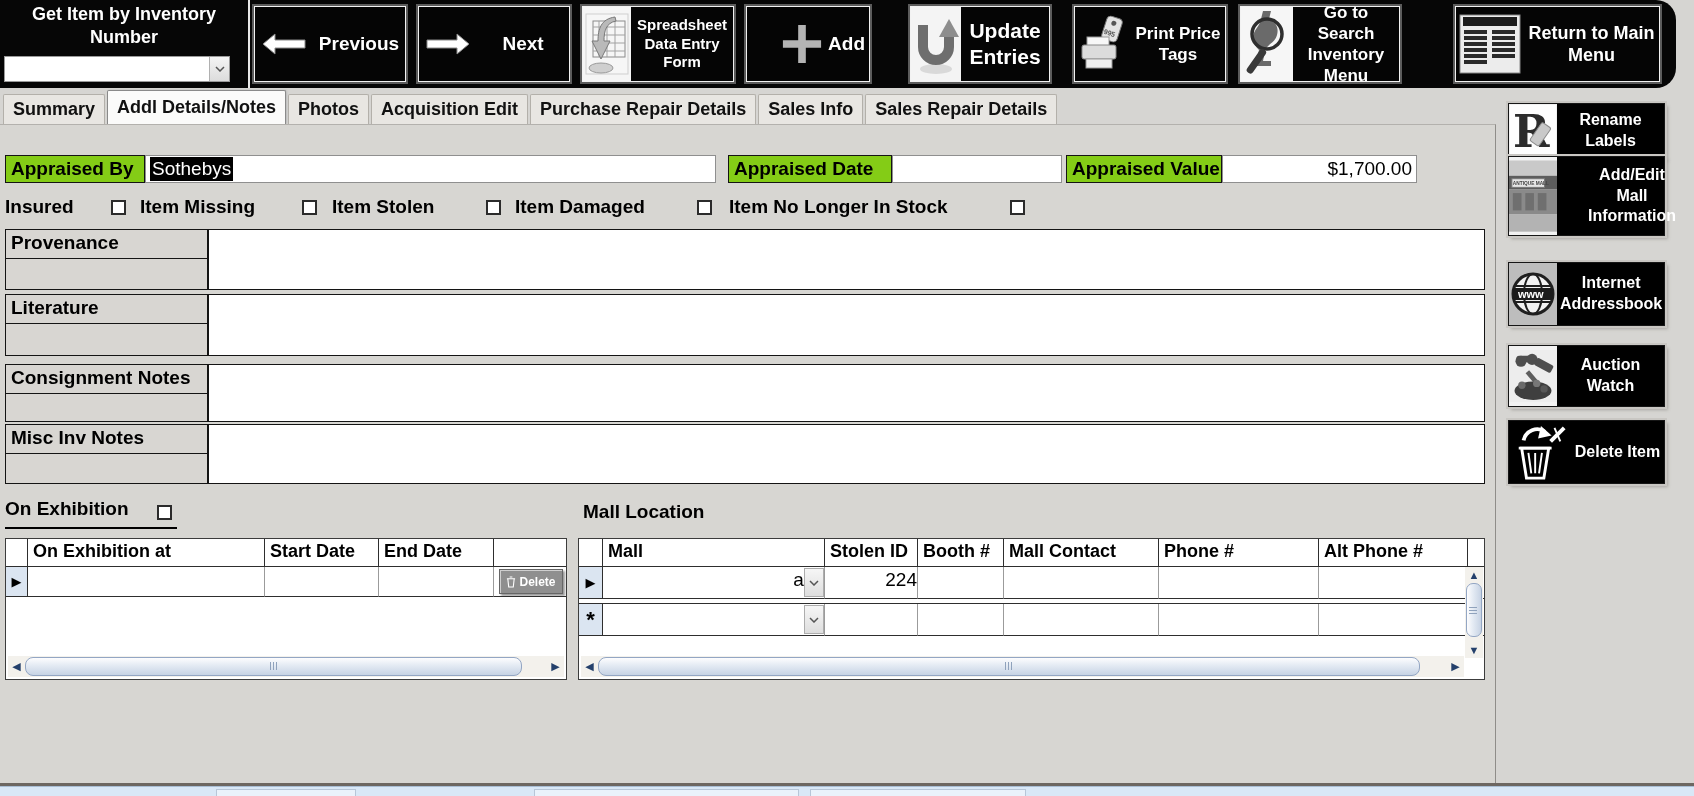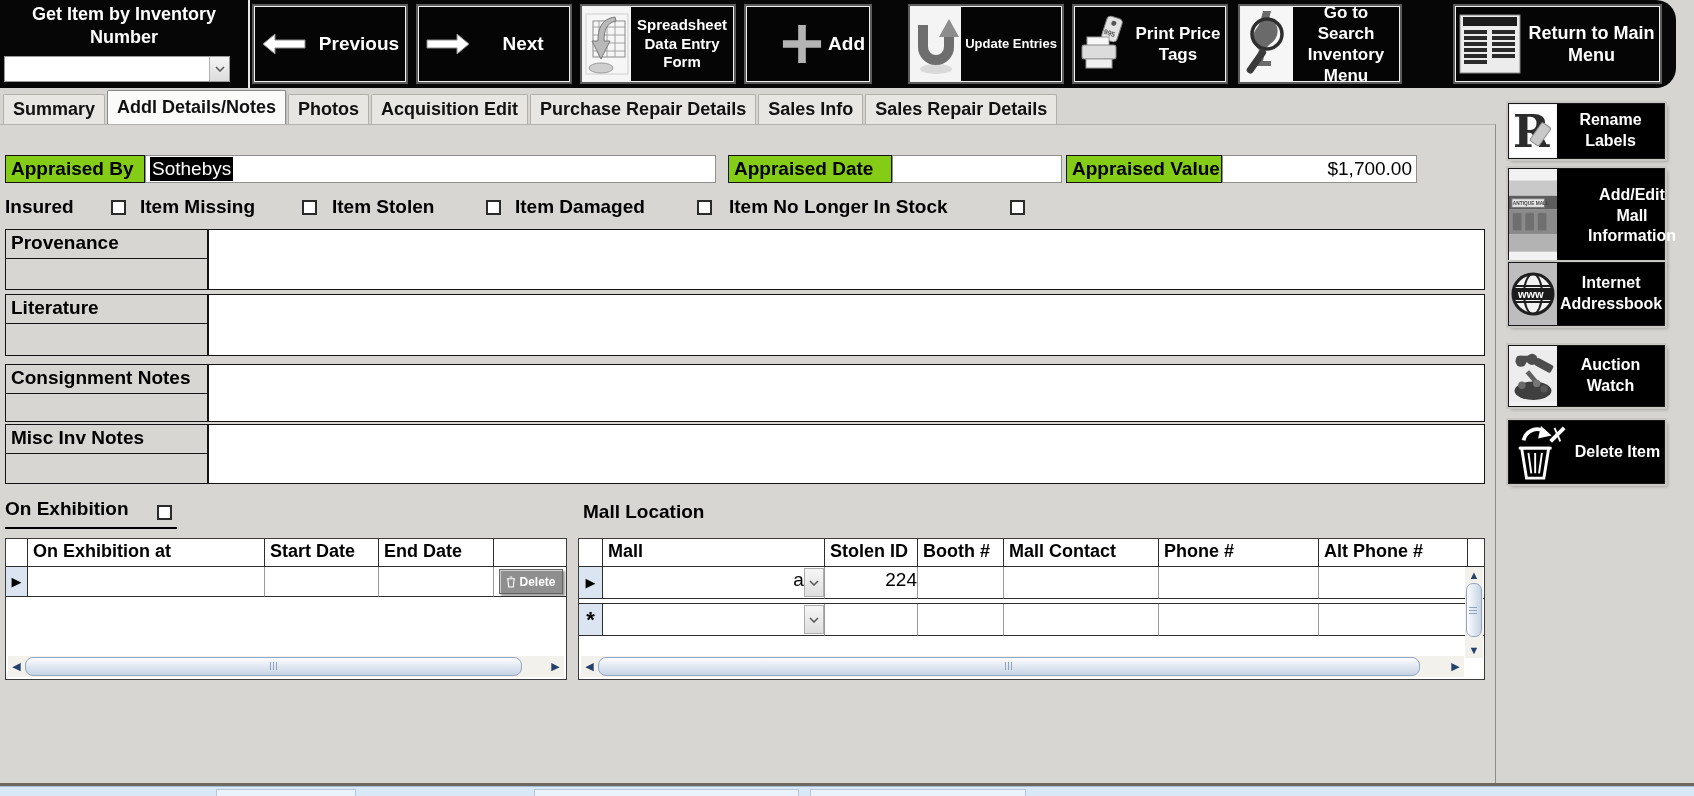--- a/index.html
+++ b/index.html
@@ -111,21 +111,21 @@
 
     <div class="tbbtn" style="left:746px;width:124px;font-size:19px;padding-left:32px;">
       <span class="ic" style="width:60px;">
         <svg width="42" height="42" viewBox="0 0 44 44">
             <path d="M18 2 h8 v16 h16 v8 h-16 v16 h-8 v-16 H2 v-8 h16 Z" fill="#b4b4b4"></path>
           </svg>
       </span>
       <span class="lbl">Add</span>
     </div>
 
-    <div class="tbbtn" style="left:910px;width:152px;font-size:13px;">
+    <div class="tbbtn" style="left:910px;width:140px;font-size:21px;">
       <span class="ic" style="width:50px;height:100%;background:#f4f4f4;">
         <svg width="46" height="62" viewBox="0 0 46 62">
           <rect width="46" height="62" fill="#f4f4f4"></rect>
           <ellipse cx="23" cy="56" rx="16" ry="5" fill="#d9d9d9"></ellipse>
           <path d="M10 12 V34 a13 13 0 0 0 26 0 V24" fill="none" stroke="#6e6e6e" stroke-width="10"></path>
           <path d="M26 24 h20 L36 6 Z" fill="#8d8d8d"></path>
         </svg>
       </span>
       <span class="lbl">Update Entries</span>
     </div>
@@ -344,21 +344,21 @@
     <span class="sbicon">
       <svg width="46" height="52" viewBox="0 0 46 52">
         <rect width="46" height="52" fill="#fdfdfd"></rect>
         <text x="3" y="42" font-family="DejaVu Serif, serif" font-size="44" font-weight="bold" fill="#2b2b2b">R</text>
         <rect x="25" y="18" width="11" height="22" rx="2" transform="rotate(35 30 29)" fill="#c9c9c9" stroke="#8a8a8a"></rect>
       </svg>
     </span>
     <span class="sblbl">Rename Labels</span>
   </div>
 
-  <div class="sbbtn" style="top:168px;height:96px;gap:28px;">
+  <div class="sbbtn" style="top:156px;height:80px;gap:28px;">
     <span class="sbicon">
       <svg width="48" height="74" viewBox="0 0 50 74">
         <rect width="50" height="74" fill="#c9c9c9"></rect>
         <rect y="16" width="50" height="14" fill="#5d5d5d"></rect>
         <rect x="3" y="19" width="34" height="9" fill="#e6e6e6" stroke="#777"></rect>
         <text x="4" y="26" font-size="5" fill="#444" font-family="Liberation Sans, sans-serif">ANTIQUE MALL</text>
         <rect y="30" width="50" height="26" fill="#8a8a8a"></rect>
         <g fill="#6f6f6f">
             <rect x="4" y="34" width="9" height="18"></rect>
             <rect x="17" y="34" width="9" height="18"></rect>

